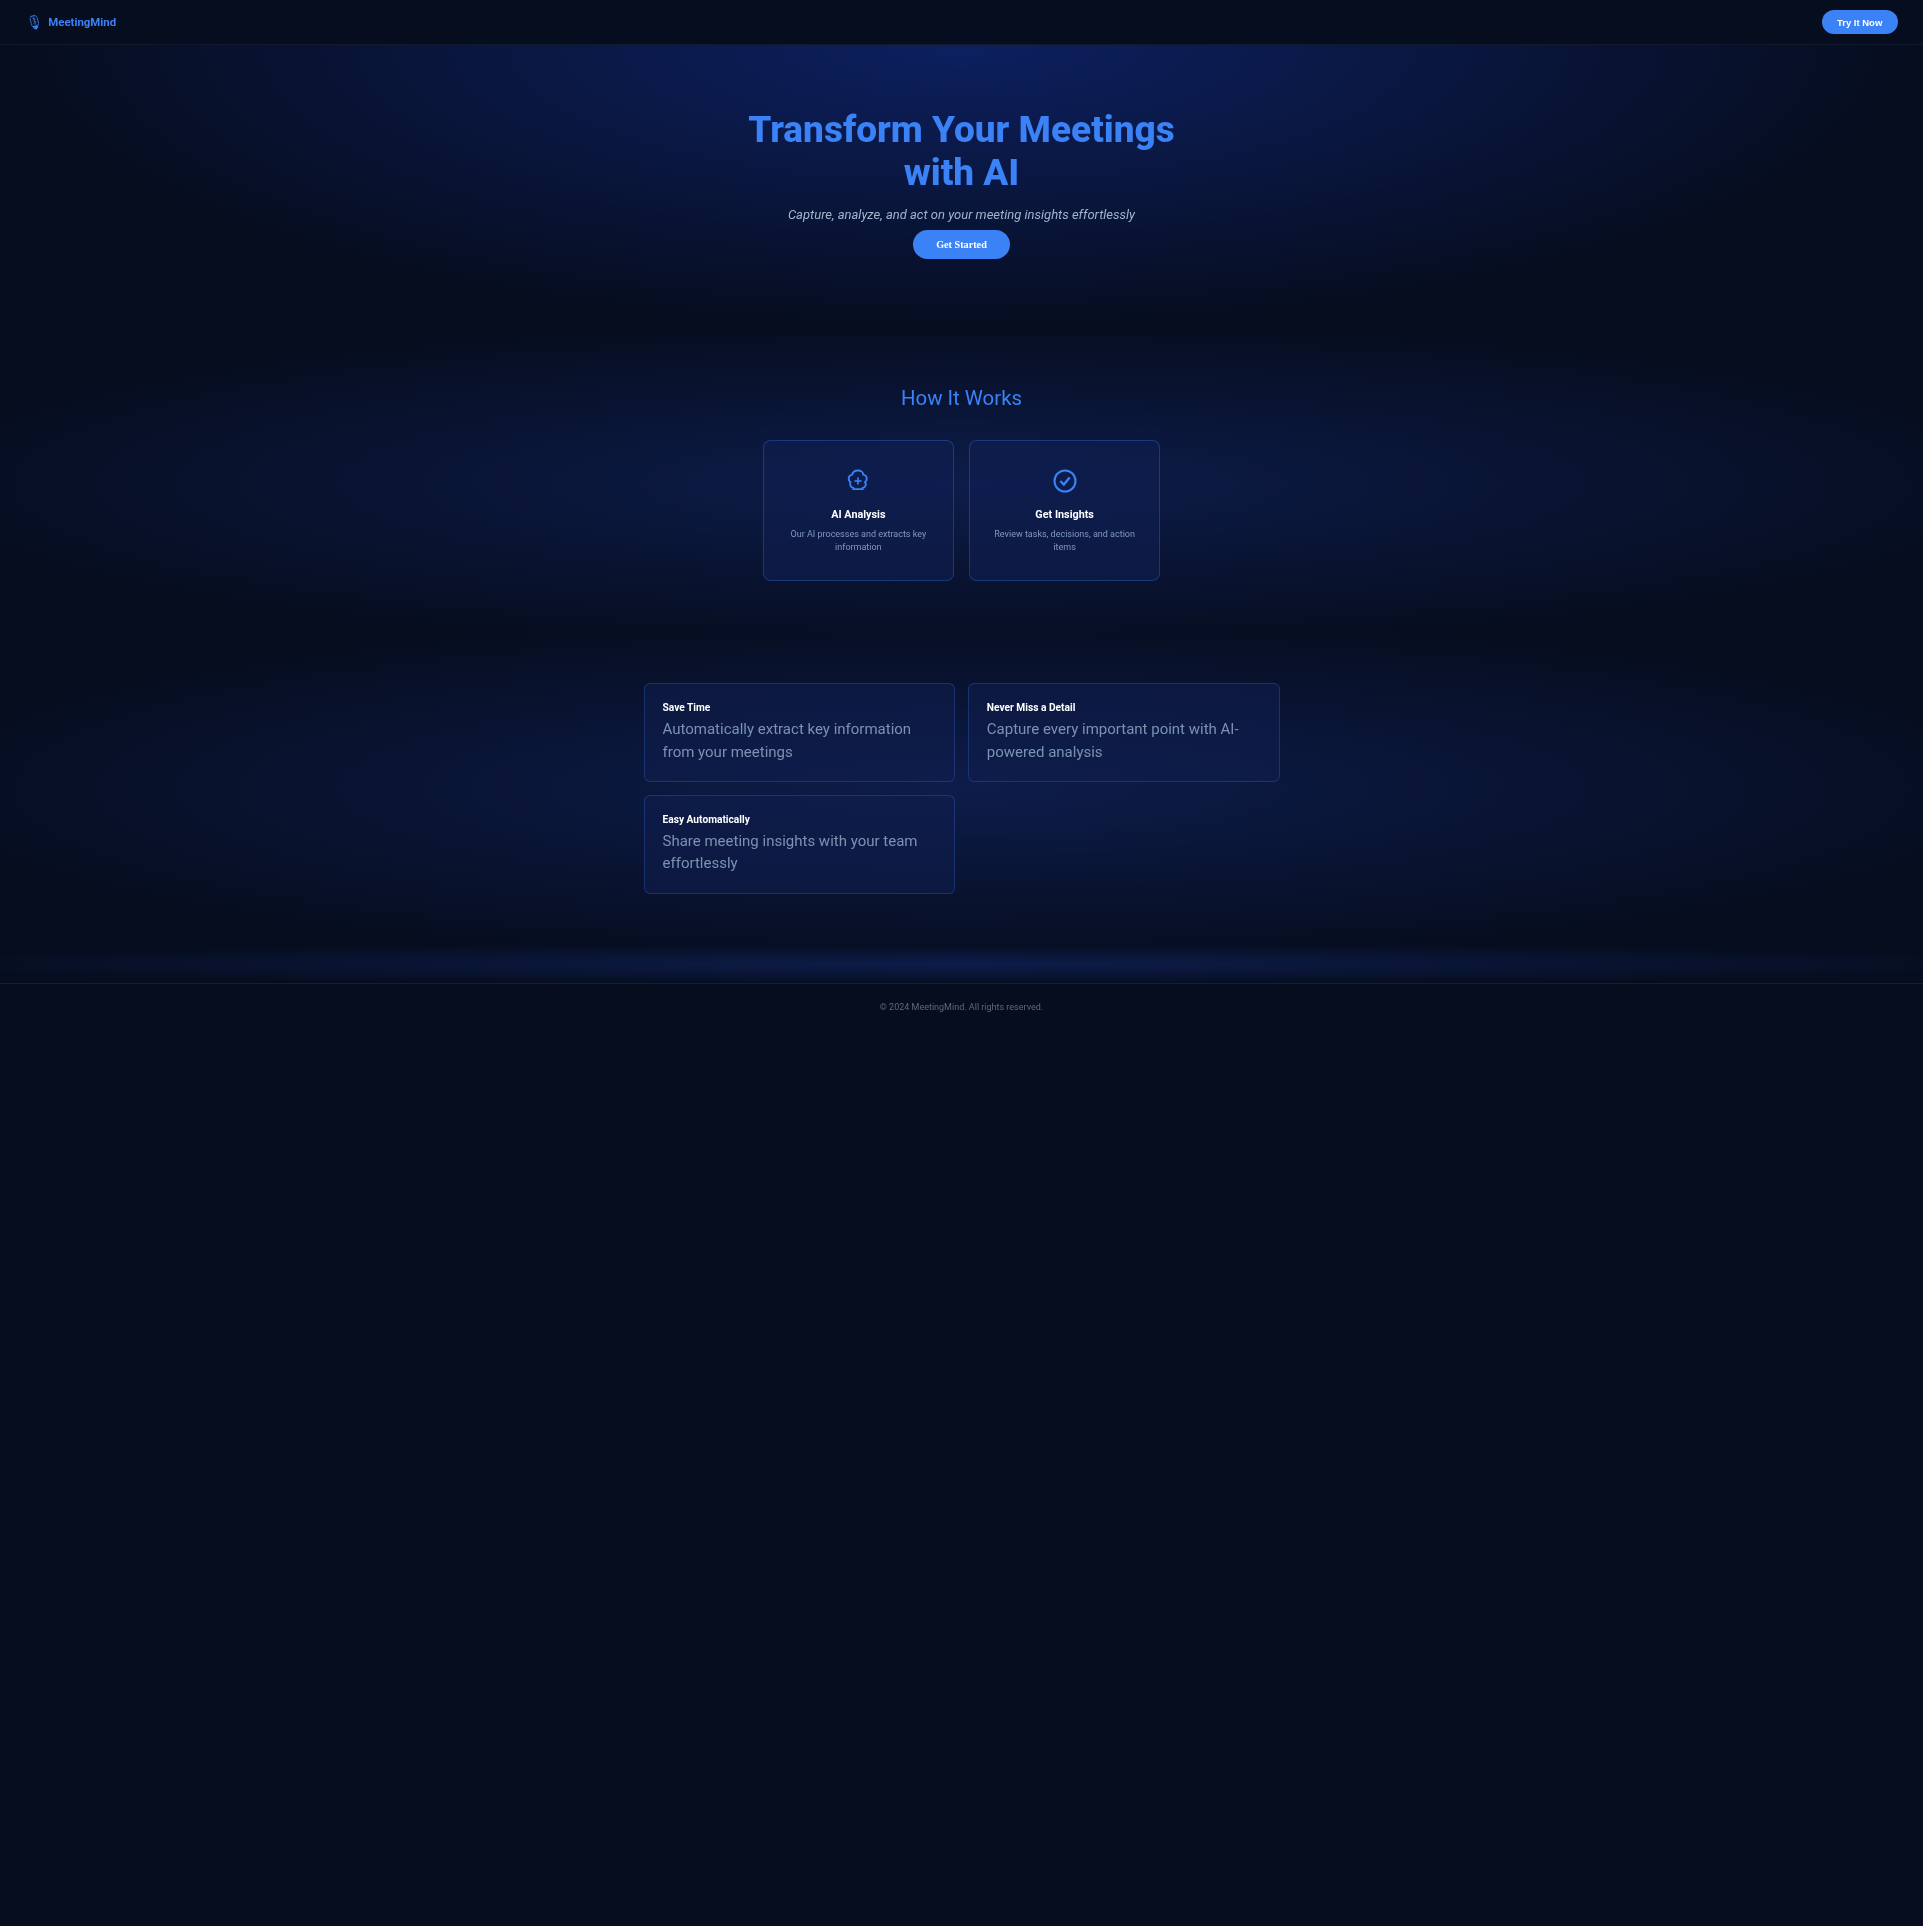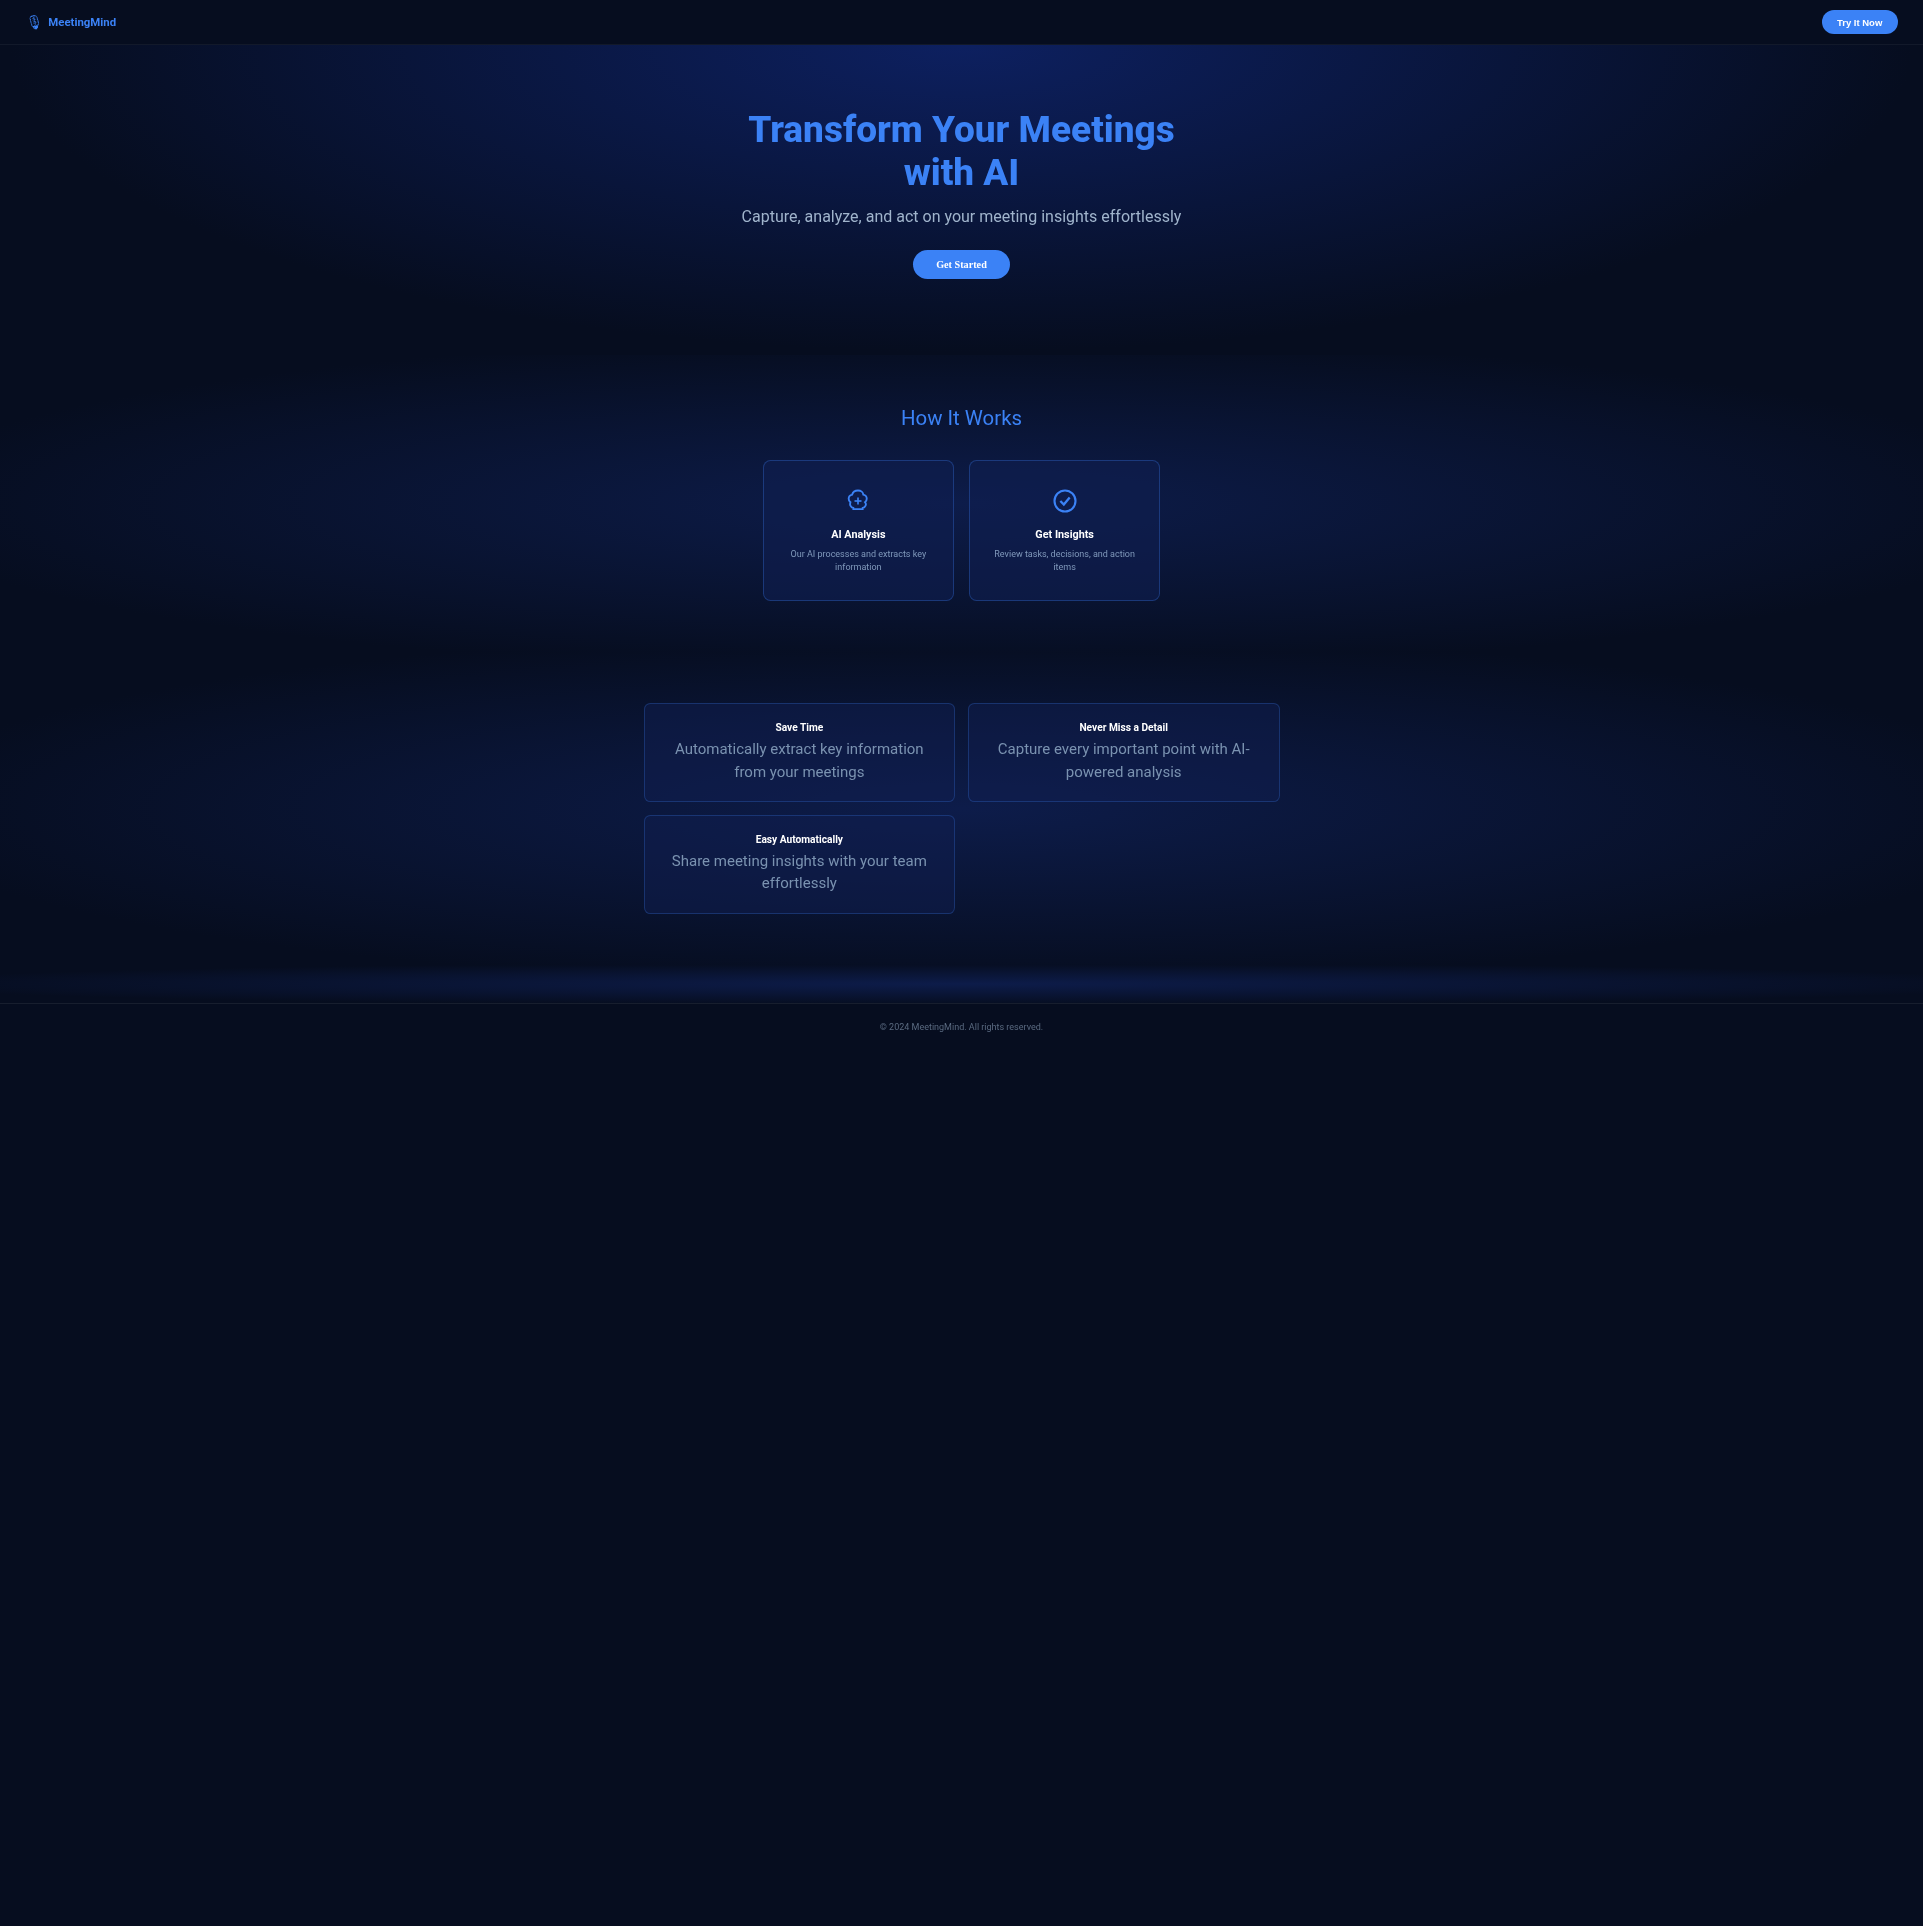--- a/index.html
+++ b/index.html
@@ -69,23 +69,24 @@
       font-weight: 800;
       color: #3b82f6;
       line-height: 1.15;
       margin-bottom: 12.7px;
       max-width: 496px;
       margin-left: auto;
       margin-right: auto;
     }
 
     .hero-subtitle {
-      font-size: 16px;
+      font-size: 13px;
       color: #a0b4cc;
-      margin-bottom: 24px;
+      margin-bottom: 8px;
+      font-style: italic;
     }
 
     .get-started-btn {
       background: #3b82f6;
       color: #fff;
       border: none;
       border-radius: 15.3px;
       padding: 9px 23px;
       font-size: 10.2px;
       font-weight: 600;
@@ -153,21 +154,20 @@
       gap: 12.7px;
       max-width: 636px;
       margin: 0 auto;
     }
 
     .benefit-card {
       background: rgba(15, 30, 80, 0.5);
       border: 0.6px solid rgba(59, 130, 246, 0.25);
       border-radius: 6.4px;
       padding: 18px 18px;
-      text-align: center;
     }
 
     .benefit-title {
       font-size: 10.2px;
       font-weight: 700;
       color: #ffffff;
       margin-bottom: 5.1px;
     }
 
     .benefit-desc {

